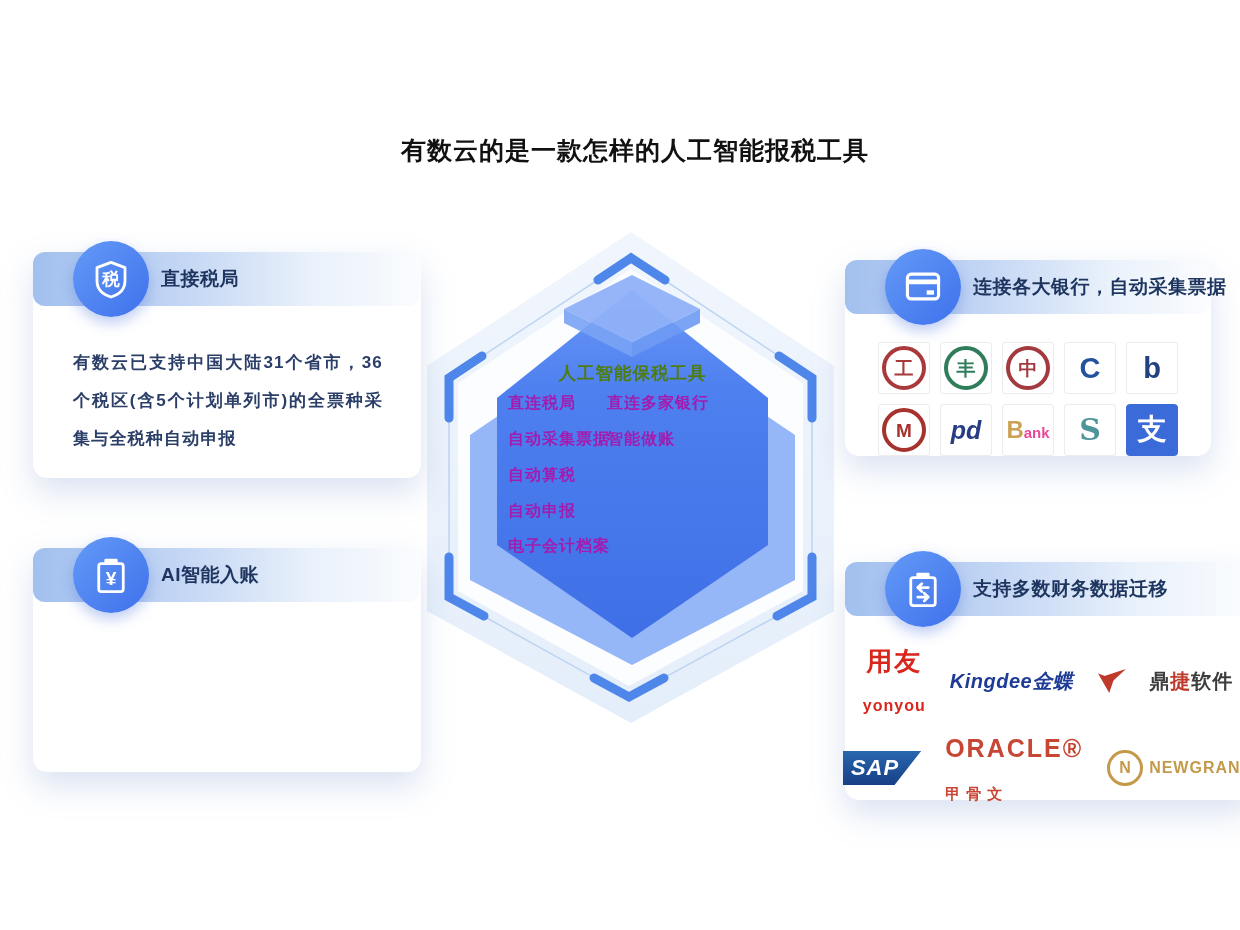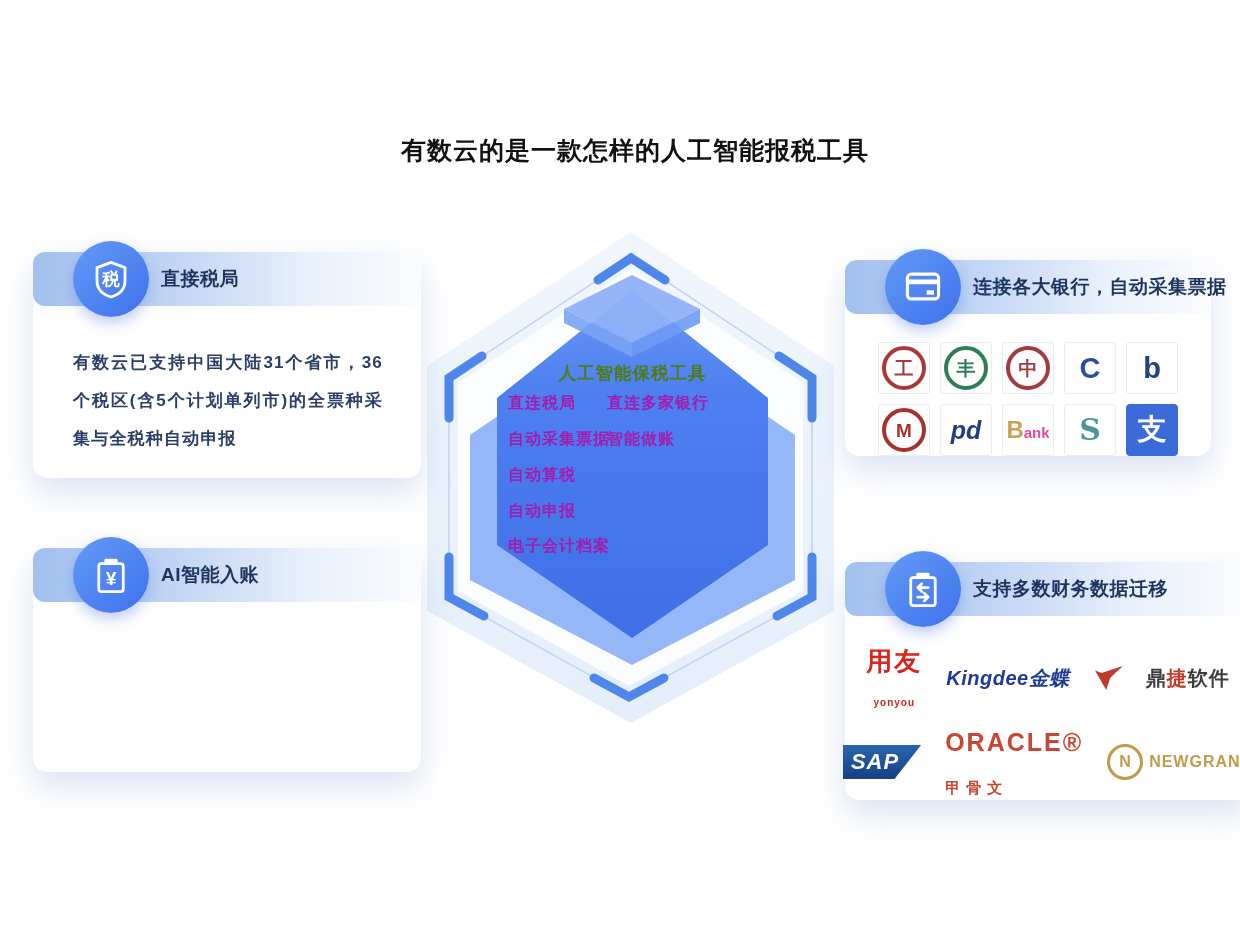--- a/index.html
+++ b/index.html
@@ -63,21 +63,21 @@
     width:52px;height:52px;border-radius:4px;
     display:flex;align-items:center;justify-content:center;
     font-size:29px;font-weight:700;
   }
   
   .sw-wrap{position:absolute;top:86px;left:0;right:0;display:flex;flex-direction:column;gap:20px;align-items:center;}
   .sw-row{display:flex;align-items:center;justify-content:center;gap:24px;}
   .sw-logo{display:flex;align-items:center;gap:22px;}
   .yy{display:flex;flex-direction:column;align-items:center;line-height:1;}
   .yy-text{font-size:26px;font-weight:900;letter-spacing:2px;}
-  .yy-sub{font-size:10px;font-weight:700;letter-spacing:1px;margin-top:2px;}
+  .yy-sub{font-size:16px;font-weight:700;letter-spacing:1px;margin-top:2px;}
   .kd-text{font-size:20px;font-weight:900;font-style:italic;letter-spacing:.5px;}
   .dj-text{font-size:20px;font-weight:700;letter-spacing:1px;font-family:"Liberation Serif","DejaVu Serif",serif;}
   .sap-badge{
     background:linear-gradient(180deg,#2866ae,#173f86);
     clip-path:polygon(0 0,100% 0,66% 100%,0 100%);
     color:#fff;font-weight:900;font-style:italic;font-size:22px;
     padding:4px 22px 4px 8px;letter-spacing:1px;
   }
   .oracle{display:flex;flex-direction:column;line-height:1.15;align-items:flex-start;}
   .oracle .l1{font-size:25px;font-weight:900;letter-spacing:2px;}

